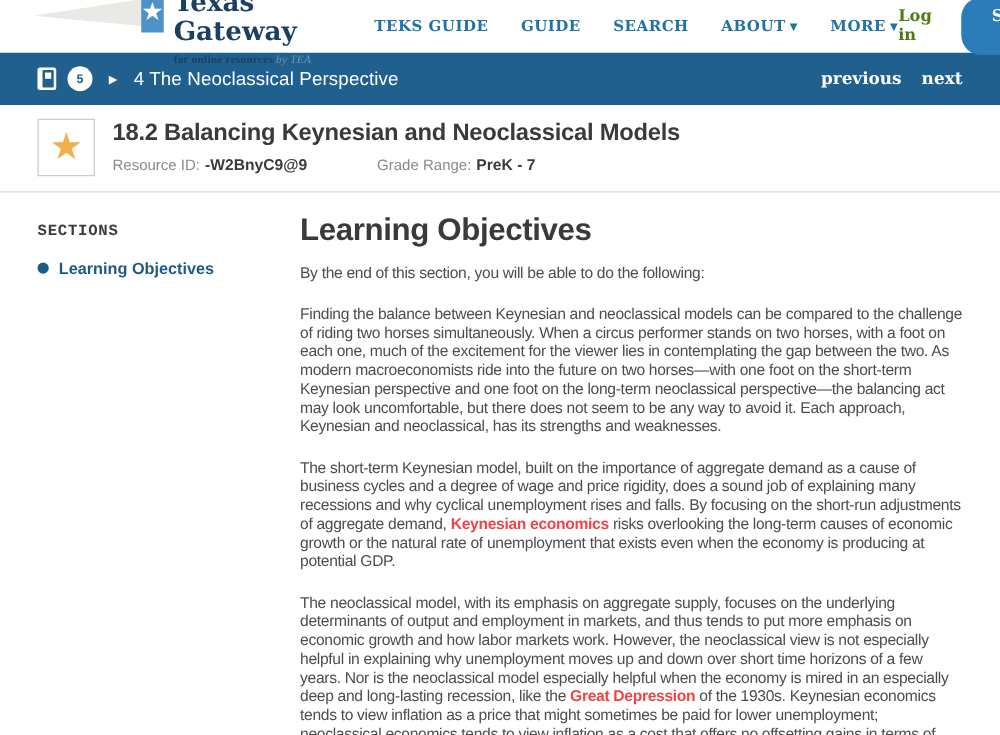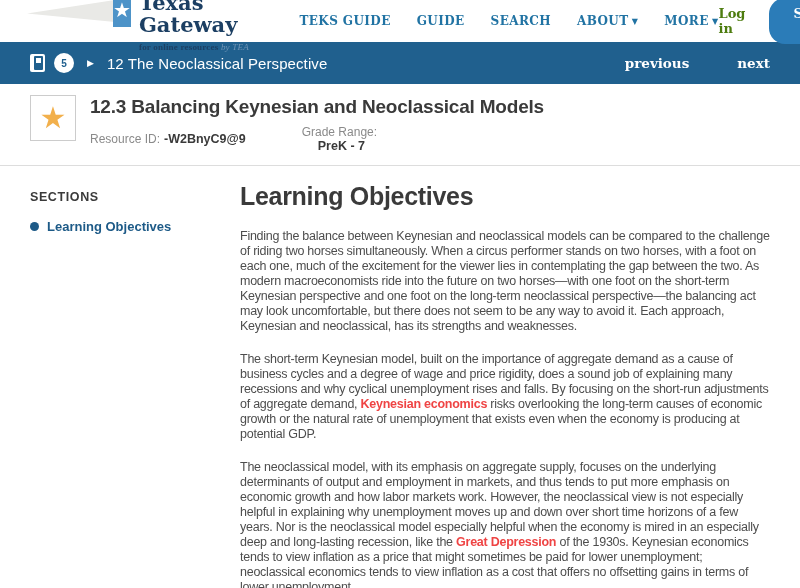--- a/index.html
+++ b/index.html
@@ -28,39 +28,39 @@
 
   
   .bluebar { height:42px; background:#20608e; display:flex; align-items:center; padding:0 30px; color:#fff; }
   .book-icon { width:15px; height:18px; background:#fff; border-radius:2px; position:relative; flex-shrink:0; cursor:pointer; }
   .book-icon .inner { position:absolute; left:4px; top:2px; right:2px; bottom:2px; background:#20608e; border-radius:1px; }
   .book-icon .page { position:absolute; left:6px; top:4px; width:5px; height:5px; background:#fff; }
   .chapter-circle { width:20px; height:20px; border-radius:50%; background:#fff; color:#20608e; font-size:10px;
                     font-weight:bold; display:flex; align-items:center; justify-content:center; margin-left:9px; cursor:pointer; }
   .crumb-caret { margin-left:13px; font-size:9px; color:#fff; }
   .crumb-title { margin-left:13px; font-size:15px; letter-spacing:.1px; cursor:pointer; }
-  .bar-nav { margin-left:auto; display:flex; gap:48px; }
+  .bar-nav { margin-left:auto; display:flex; gap:16px; }
   .bar-nav span { font-family:"DejaVu Serif", serif; font-weight:bold; font-size:13.5px; cursor:pointer; }
 
   
   .resource-header { background:#fff; border-bottom:1px solid #ddd; padding:11px 30px 12px; display:flex; }
   .star-box { width:46px; height:46px; border:1px solid #ccc; background:#fff; display:flex; align-items:center;
               justify-content:center; flex-shrink:0; }
   .star-glyph { color:#f2b04c; font-size:30px; line-height:1; }
   .rh-text { margin-left:14px; padding-top:1px; }
   .rh-title { font-size:19px; font-weight:bold; color:#3a3a3a; letter-spacing:-.2px; }
   .rh-meta { display:flex; margin-top:7px; font-size:12px; color:#8a8a8a; }
-  .meta-item { display:flex; align-items:center; }
-  .meta-item + .meta-item { margin-left:56px;flex-direction:column; }
+  .meta-item { display:flex; align-items:flex-end; }
+  .meta-item + .meta-item { margin-left:56px; }
   .meta-value { color:#3a3a3a; font-weight:bold; margin-left:4px; font-size:12.5px; }
 
   
   .content { display:flex; padding:16px 30px 0; }
   .sections-aside { width:210px; flex-shrink:0; }
-  .sections-heading { font-family:Liberation Sans, sans-serif; font-weight:bold; font-size:12.5px; letter-spacing:.6px;
+  .sections-heading { font-family:Liberation Mono, monospace; font-weight:bold; font-size:12.5px; letter-spacing:.6px;
                       color:#3a3a3a; margin-top:8px; }
   .section-item { margin-top:15px; display:flex; align-items:center; gap:8px; color:#1d5a87; font-weight:bold;
                   font-size:13px; cursor:pointer; }
   .section-bullet { width:9px; height:9px; border-radius:50%; background:#1d5a87; flex-shrink:0; }
 
   .main-col { flex:1; max-width:556px; color:#4d4d4d; }
   .main-col h1 { font-size:25px; font-weight:bold; color:#3a3a3a; margin:0 0 11px; letter-spacing:-.3px; }
   .intro, .objectives li, .body-p { font-size:12.5px; letter-spacing:-.25px; }
   .intro { line-height:16px; }
   .objectives { margin:4px 0 12px 27px; }
@@ -91,33 +91,33 @@
   <button class="signup-button">Sign Up</button>
 </header>
 
 <div class="bluebar">
   <span class="book-icon">
       <span class="inner"></span>
       <span class="page"></span>
     </span>
   <span class="chapter-circle">5</span>
   <span class="crumb-caret">▶</span>
-  <span class="crumb-title">12 The Neoclassical Perspective</span>
+  <span class="crumb-title">4 The Neoclassical Perspective</span>
   <span class="bar-nav">
     <span>previous</span>
     <span>next</span>
   </span>
 </div>
 
 <section class="resource-header">
   <span class="star-box">
     <span class="star-glyph">★</span>
   </span>
   <div class="rh-text">
-    <div class="rh-title">12.3 Balancing Keynesian and Neoclassical Models</div>
+    <div class="rh-title">18.2 Balancing Keynesian and Neoclassical Models</div>
     <div class="rh-meta">
       <span class="meta-item">
         <span>Resource ID:</span>
         <span class="meta-value">-W2BnyC9@9</span>
       </span>
       <span class="meta-item">
         <span>Grade Range:</span>
         <span class="meta-value">PreK - 7</span>
       </span>
     </div>
@@ -129,19 +129,20 @@
     <div class="sections-heading">SECTIONS</div>
     <div>
         <div class="section-item">
           <span class="section-bullet"></span>
           <span>Learning Objectives</span>
         </div>
       </div>
   </aside>
   <main class="main-col">
     <h1>Learning Objectives</h1>
+    <p class="intro">By the end of this section, you will be able to do the following:</p>
     <div>
         <p class="body-p"><span>Finding the balance between Keynesian and neoclassical models can be compared to the challenge of riding two horses simultaneously. When a circus performer stands on two horses, with a foot on each one, much of the excitement for the viewer lies in contemplating the gap between the two. As modern macroeconomists ride into the future on two horses—with one foot on the short-term Keynesian perspective and one foot on the long-term neoclassical perspective—the balancing act may look uncomfortable, but there does not seem to be any way to avoid it. Each approach, Keynesian and neoclassical, has its strengths and weaknesses.</span></p>
         <p class="body-p"><span>The short-term Keynesian model, built on the importance of aggregate demand as a cause of business cycles and a degree of wage and price rigidity, does a sound job of explaining many recessions and why cyclical unemployment rises and falls. By focusing on the short-run adjustments of aggregate demand, </span><strong>Keynesian economics</strong><span> risks overlooking the long-term causes of economic growth or the natural rate of unemployment that exists even when the economy is producing at potential GDP.</span></p>
         <p class="body-p"><span>The neoclassical model, with its emphasis on aggregate supply, focuses on the underlying determinants of output and employment in markets, and thus tends to put more emphasis on economic growth and how labor markets work. However, the neoclassical view is not especially helpful in explaining why unemployment moves up and down over short time horizons of a few years. Nor is the neoclassical model especially helpful when the economy is mired in an especially deep and long-lasting recession, like the </span><strong>Great Depression</strong><span> of the 1930s. Keynesian economics tends to view inflation as a price that might sometimes be paid for lower unemployment; neoclassical economics tends to view inflation as a cost that offers no offsetting gains in terms of lower unemployment.</span></p>
       </div>
   </main>
 </div>
 
 </body></html>

